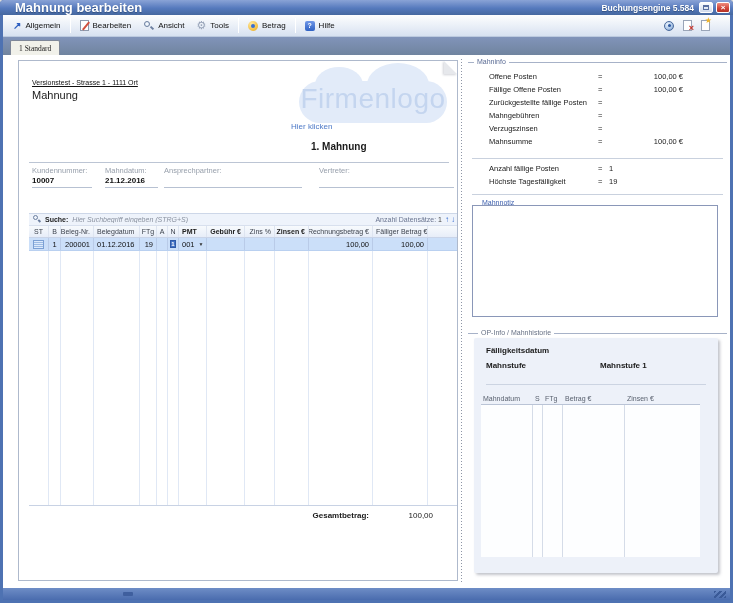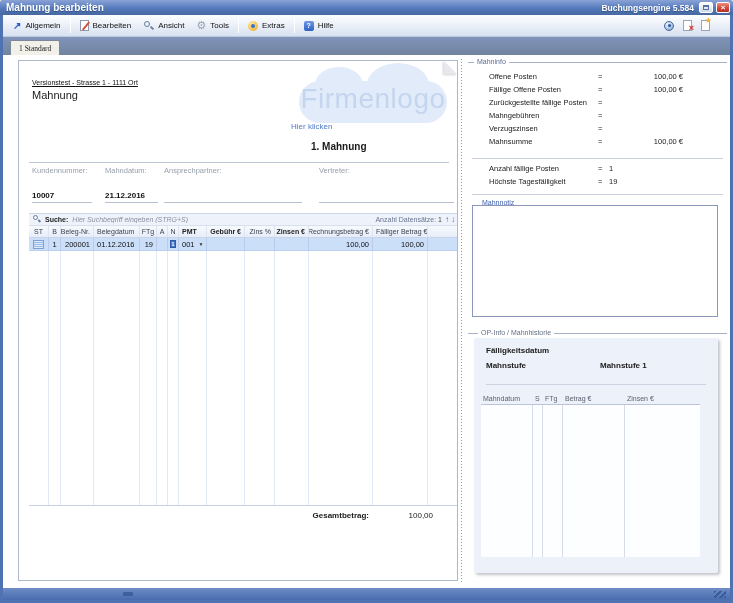--- a/index.html
+++ b/index.html
@@ -3,21 +3,21 @@
 <meta charset="utf-8">
 <style>
   * { margin:0; padding:0; box-sizing:border-box; }
   body { font-family:"Liberation Sans", sans-serif; background:#ddd; }
   #root { position:relative; width:733px; height:603px; background:#4e72b2; overflow:hidden; border-radius:4px 4px 0 0; }
 
   
   .titlebar { position:absolute; left:0; top:0; width:733px; height:15px;
     background:linear-gradient(#8aa3d6,#5579bd 55%,#45689f); border-radius:4px 4px 0 0;
     display:flex; align-items:center; }
-  .title-text { font-size:10px; font-weight:bold; color:#fff; padding-left:6px; flex:1;
+  .title-text { font-size:13px; font-weight:bold; color:#fff; padding-left:15px; flex:1;
     text-shadow:0 1px 1px #33507f; }
   .version-text { font-size:8.5px; font-weight:bold; color:#fff; text-shadow:0 1px 1px #33507f; margin-right:5px; }
   .winbtn { width:14px; height:11px; border-radius:2px; margin-right:3px; border:1px solid #fff;
     display:flex; align-items:center; justify-content:center; font-size:8px; line-height:1; }
   .winbtn.restore { background:linear-gradient(#fdfefe,#cfdaec); color:#44608e; }
   .winbtn.restore .glyph { width:6px; height:5px; border:1px solid #5a70a0; border-top-width:2px; }
   .winbtn.close { background:linear-gradient(#ef8d7e,#cf4437 60%,#b23227); color:#fff; font-weight:bold; }
 
   
   .toolbar { position:absolute; left:3px; top:15px; width:727px; height:22px;
@@ -77,21 +77,21 @@
   .cloud::before { content:""; position:absolute; left:16px; top:-14px; width:48px; height:36px; background:#e2ebf9; border-radius:50%; }
   .cloud::after { content:""; position:absolute; right:18px; top:-18px; width:62px; height:44px; background:#e2ebf9; border-radius:50%; }
   .cloud-text { position:absolute; left:0; top:18px; width:164px; text-align:center; font-size:28px; color:#c4d5ef; letter-spacing:0.5px; }
   .cloud-hint { position:absolute; left:0; top:57px; width:164px; text-align:left; font-size:8px; color:#4d79c7; }
 
   .level-heading { position:absolute; left:292px; top:80px; font-size:10px; font-weight:600; color:#1a1a1a; }
   .hr1 { position:absolute; left:10px; top:101px; width:420px; border-top:1px solid #bcc5d4; }
 
   .fld { position:absolute; }
   .fld .flabel { font-size:7.5px; color:#98a0ac; display:block; }
-  .fld .fvalue { display:block; font-size:8px; font-weight:600; color:#111; margin-top:16px; height:10px; }
+  .fld .fvalue { display:block; font-size:8px; font-weight:600; color:#111; margin-top:1px; height:10px; }
   .fld .fline  { display:block; border-bottom:1px solid #b7c1d2; margin-top:1px; }
   .fld1 { left:13px;  top:105px; width:60px; }
   .fld2 { left:86px;  top:105px; width:53px; }
   .fld3 { left:145px; top:105px; width:138px; }
   .fld4 { left:300px; top:105px; width:135px; }
 
   
   .grid-wrap { position:absolute; left:10px; top:152px; width:428px; }
   .searchbar { height:13px; background:#eef3fb; border-top:1px solid #cdd7e8; border-bottom:1px solid #d8e0ee;
     display:flex; align-items:center; font-size:7px; }
@@ -206,21 +206,21 @@
     </div>
     <div class="tbtn">
       <span class="ic-gear">⚙</span>
       <span>Tools</span>
     </div>
     <span class="tsep"></span>
     <div class="tbtn">
       <span class="ic-ring">
           <span class="dot"></span>
         </span>
-      <span>Extras</span>
+      <span>Betrag</span>
     </div>
     <span class="tsep"></span>
     <div class="tbtn">
       <span class="ic-help">?</span>
       <span>Hilfe</span>
     </div>
     <span class="tb-spacer"></span>
     <div class="tb-right">
       <span class="ic-info">
           <span class="dot"></span>

